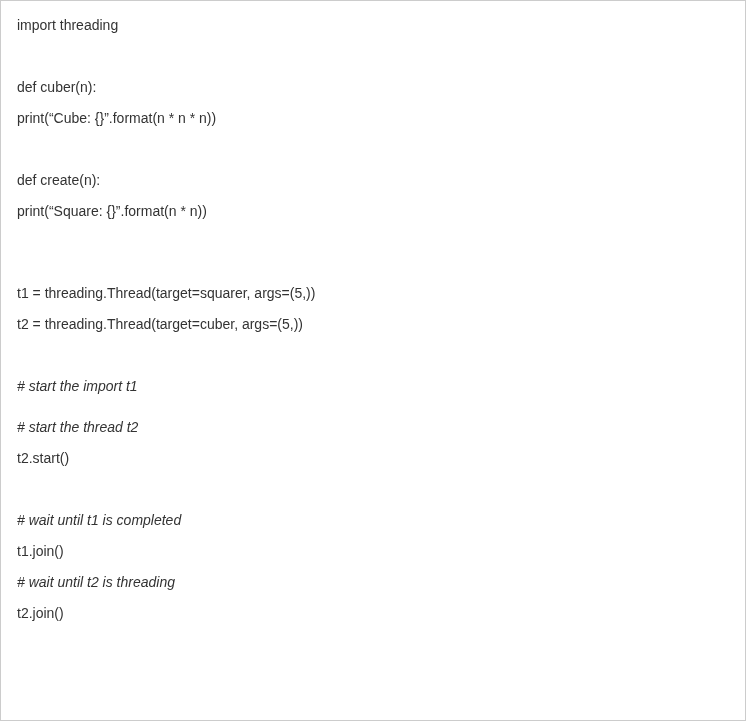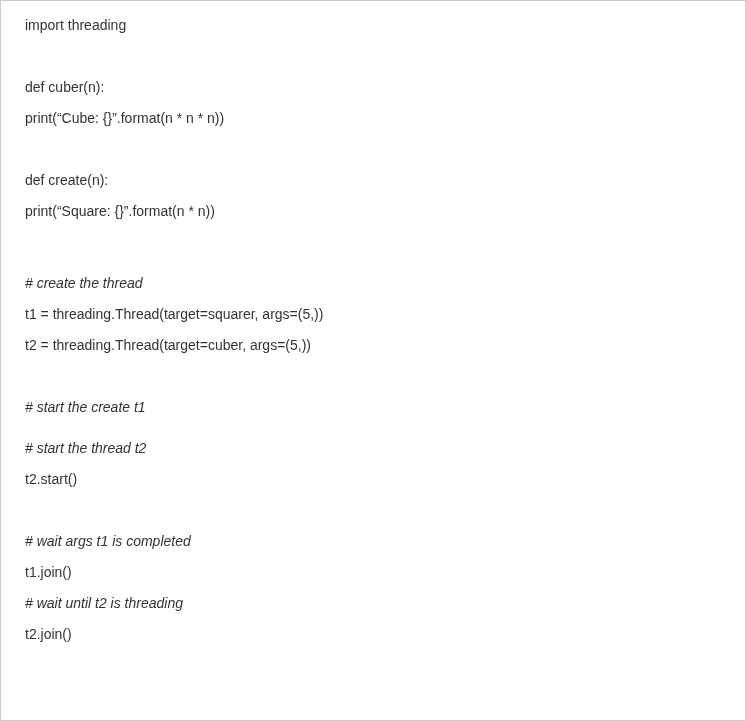--- a/index.html
+++ b/index.html
@@ -9,21 +9,21 @@
     }
     body {
       font-family: "Segoe UI", Tahoma, Geneva, Verdana, sans-serif;
       background: #ffffff;
       padding: 0;
       width: 746px;
       height: 721px;
     }
     .code-container {
       border: 1px solid #cccccc;
-      padding: 14px 24px;
+      padding: 14px 16px;
       background: #ffffff;
       width: 746px;
       height: 721px;
     }
     .code-line {
       font-size: 14px;
       line-height: 1.5;
       color: #333333;
       white-space: pre-wrap;
       font-family: "Segoe UI", Tahoma, Geneva, Verdana, sans-serif;
@@ -51,38 +51,37 @@
       <div style="height: 10px;"></div>
       <div class="blank-line"></div>
       <div style="height: 10px;"></div>
       <div class="code-line">def create(n):</div>
       <div style="height: 10px;"></div>
       <div class="code-line">print(“Square: {}”.format(n * n))</div>
       <div style="height: 10px;"></div>
       <div class="blank-line"></div>
       <div style="height: 10px;"></div>
       <div style="height: 10px;"></div>
-      <div class="code-line code-comment"># create the thread</div>
       <div style="height: 10px;"></div>
       <div class="code-line">t1 = threading.Thread(target=squarer, args=(5,))</div>
       <div style="height: 10px;"></div>
       <div class="code-line">t2 = threading.Thread(target=cuber, args=(5,))</div>
       <div style="height: 10px;"></div>
       <div class="blank-line"></div>
       <div style="height: 10px;"></div>
-      <div class="code-line code-comment"># start the create t1</div>
+      <div class="code-line code-comment"># start the import t1</div>
       <div style="height: 10px;"></div>
       <div style="height: 10px;"></div>
       <div class="code-line code-comment"># start the thread t2</div>
       <div style="height: 10px;"></div>
       <div class="code-line">t2.start()</div>
       <div style="height: 10px;"></div>
       <div class="blank-line"></div>
       <div style="height: 10px;"></div>
-      <div class="code-line code-comment"># wait args t1 is completed</div>
+      <div class="code-line code-comment"># wait until t1 is completed</div>
       <div style="height: 10px;"></div>
       <div class="code-line">t1.join()</div>
       <div style="height: 10px;"></div>
       <div class="code-line code-comment"># wait until t2 is threading</div>
       <div style="height: 10px;"></div>
       <div class="code-line">t2.join()</div>
       <div style="height: 10px;"></div>
       <div class="blank-line"></div>
       <div style="height: 10px;"></div>
     </div>

